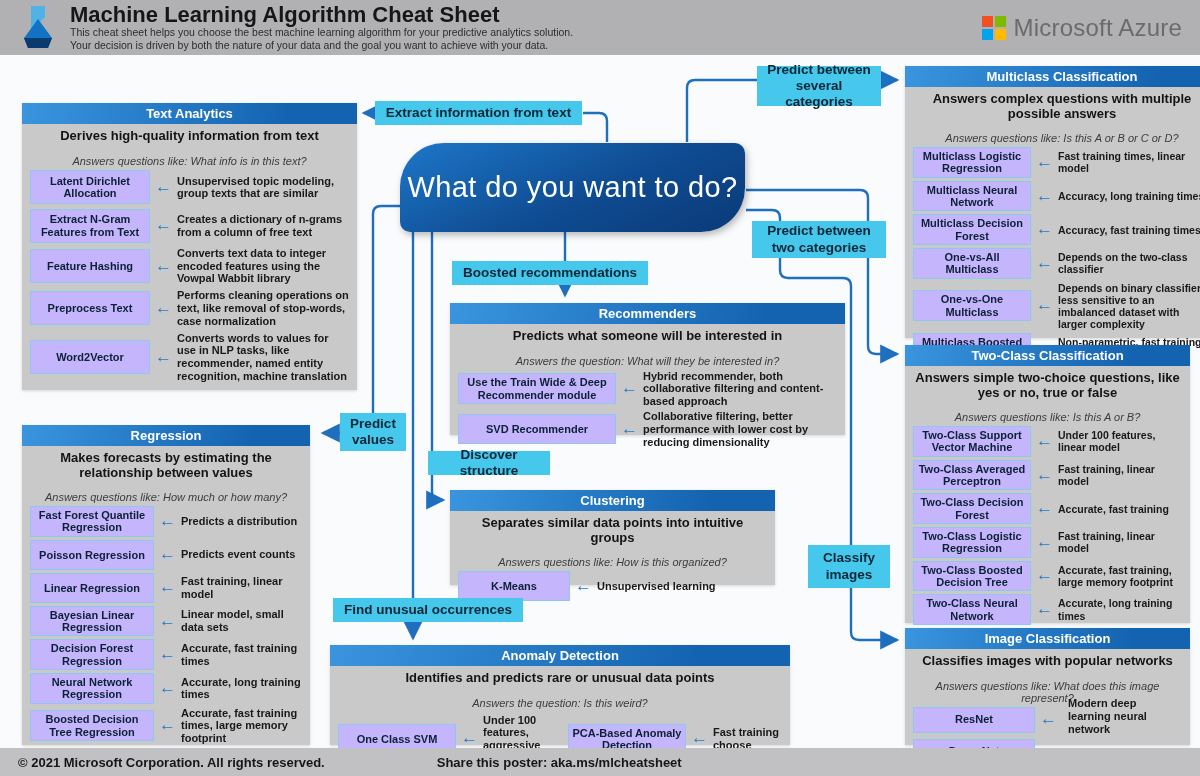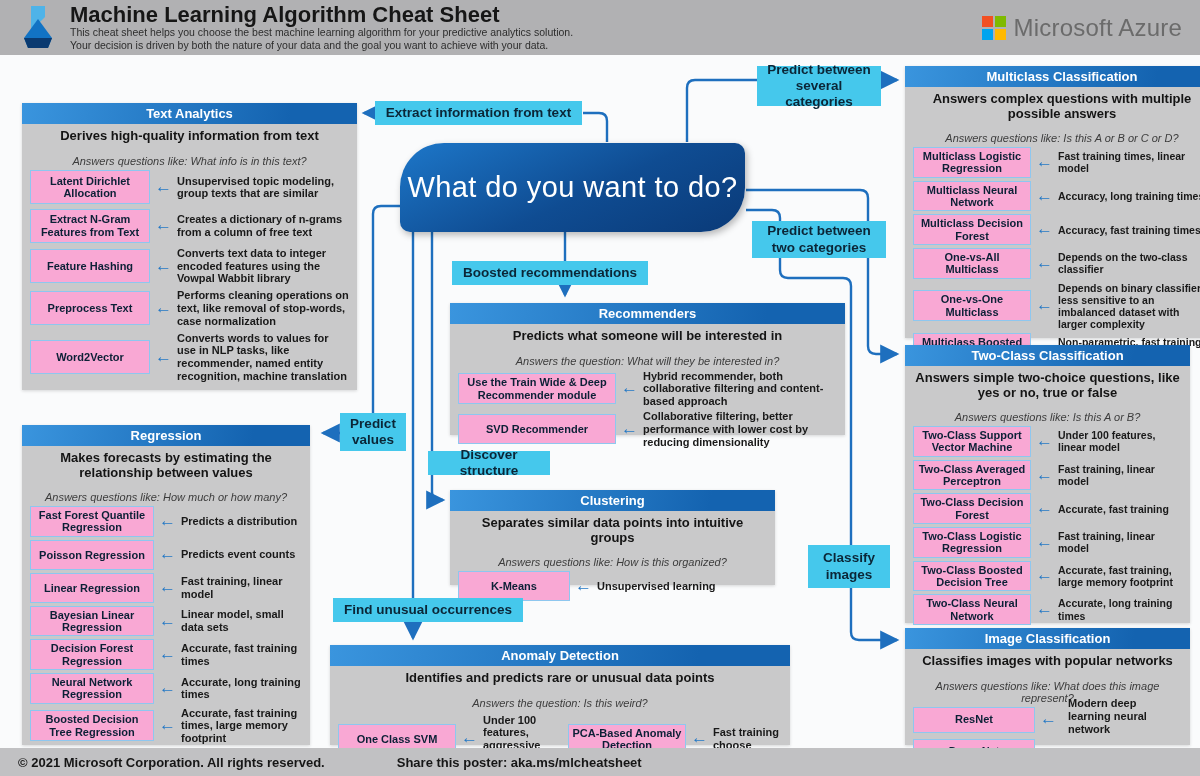--- a/index.html
+++ b/index.html
@@ -11,21 +11,21 @@
   .logo-wrap { margin-left:16px; width:44px; height:46px; display:flex; align-items:center; justify-content:center; }
   .title-block { margin-left:10px; }
   .main-title { font-size:22px; font-weight:700; color:#161616; line-height:1.05; }
   .sub-line { font-size:10.5px; color:#2d2d2d; line-height:1.25; }
   .brand { position:absolute; right:18px; top:0; height:55px; display:flex; align-items:center; gap:8px; }
   .ms-squares { display:grid; grid-template-columns:11px 11px; grid-template-rows:11px 11px; gap:2px; }
   .ms-squares i { display:block; }
   .brand-text { font-size:24px; color:#6b6b6b; font-weight:500; letter-spacing:0.2px; }
 
   
-  .footer { position:absolute; left:0; top:748px; width:1200px; height:28px; background:#c1c1c3; display:flex; align-items:center; font-size:13px; font-weight:700; color:#161616; z-index:5; }
+  .footer { position:absolute; left:0; top:748px; width:1200px; height:28px; background:#c1c1c3; display:flex; align-items:center; font-size:13px; font-weight:700; color:#161616; z-index:5;gap:40px; }
   .footer .copyright { margin-left:18px; }
   .footer .share { margin-left:72px; }
 
   
   svg.connectors { position:absolute; left:0; top:0; z-index:1; }
 
   
   .central-node { position:absolute; left:400px; top:143px; width:345px; height:89px; z-index:3;
     background:linear-gradient(155deg,#1d77c9 0%,#0f4c92 55%,#0a3a78 100%);
     border-radius:44px 10px 44px 10px; color:#fff; display:flex; align-items:center; justify-content:center;
@@ -45,21 +45,21 @@
 
   
   .panel { position:absolute; z-index:2; background:#c9c9ca; box-shadow:0 1px 3px rgba(0,0,0,0.15); }
   .panel-header { height:21px; background:linear-gradient(100deg,#3a95de 0%,#1463b0 80%); color:#fff;
     font-weight:700; font-size:13px; display:flex; align-items:center; justify-content:center; }
   .panel-body { height:calc(100% - 21px); padding:5px 8px 7px; display:flex; flex-direction:column; position:relative; }
   .panel-heading { font-weight:700; font-size:13px; color:#141414; text-align:center; line-height:1.12; }
   .panel-hint { font-style:italic; font-size:11px; color:#3c3c3c; text-align:center; margin:11px 0 3px; }
   .items { display:flex; flex-direction:column; justify-content:space-around; flex:1; gap:3px; }
   .item-row { display:flex; align-items:center; gap:5px; }
-  .algo-box { flex-shrink:0; background:#f9a8d4; border:1px solid #8ec7ef; color:#0c2036; font-weight:700; font-size:11px;
+  .algo-box { flex-shrink:0; background:#c4b5fd; border:1px solid #8ec7ef; color:#0c2036; font-weight:700; font-size:11px;
     text-align:center; display:flex; align-items:center; justify-content:center; min-height:30px; line-height:1.12; padding:2px 3px; }
   .arrow-glyph { flex-shrink:0; color:#2478c5; font-size:17px; font-weight:700; line-height:1; margin-top:-2px; }
   .algo-desc { flex:1; font-weight:700; font-size:11px; color:#191919; line-height:1.15; }
 
   .p-ta  { left:22px;  top:103px; width:335px; height:287px; }
   .p-reg { left:22px;  top:425px; width:288px; height:320px; }
   .p-rec { left:450px; top:303px; width:395px; height:132px; }
   .p-clu { left:450px; top:490px; width:325px; height:95px;  }
   .p-ano { left:330px; top:645px; width:460px; height:100px; }
   .p-mc  { left:905px; top:66px;  width:314px; height:272px; }

